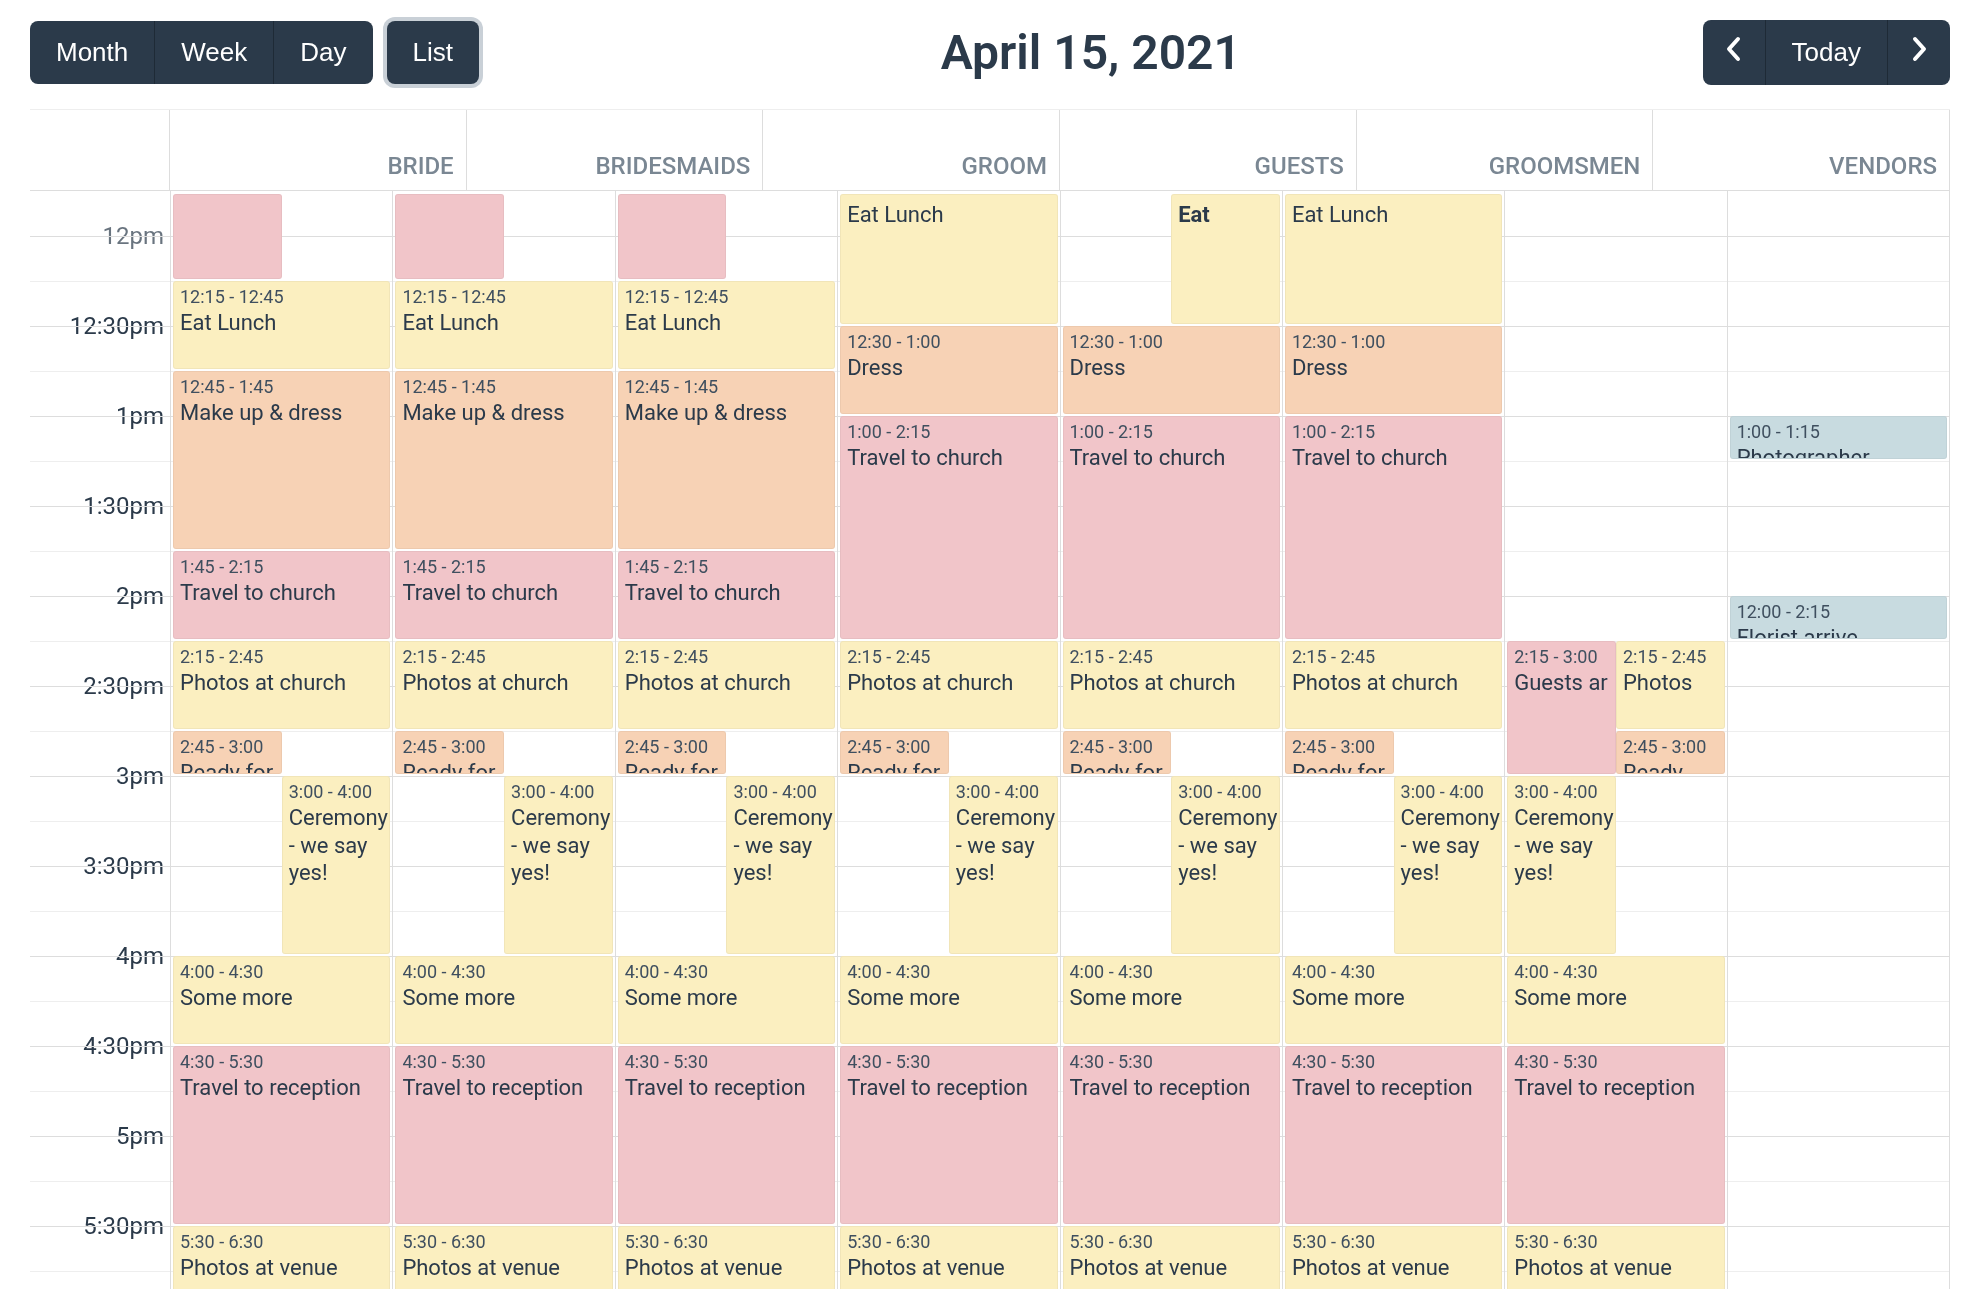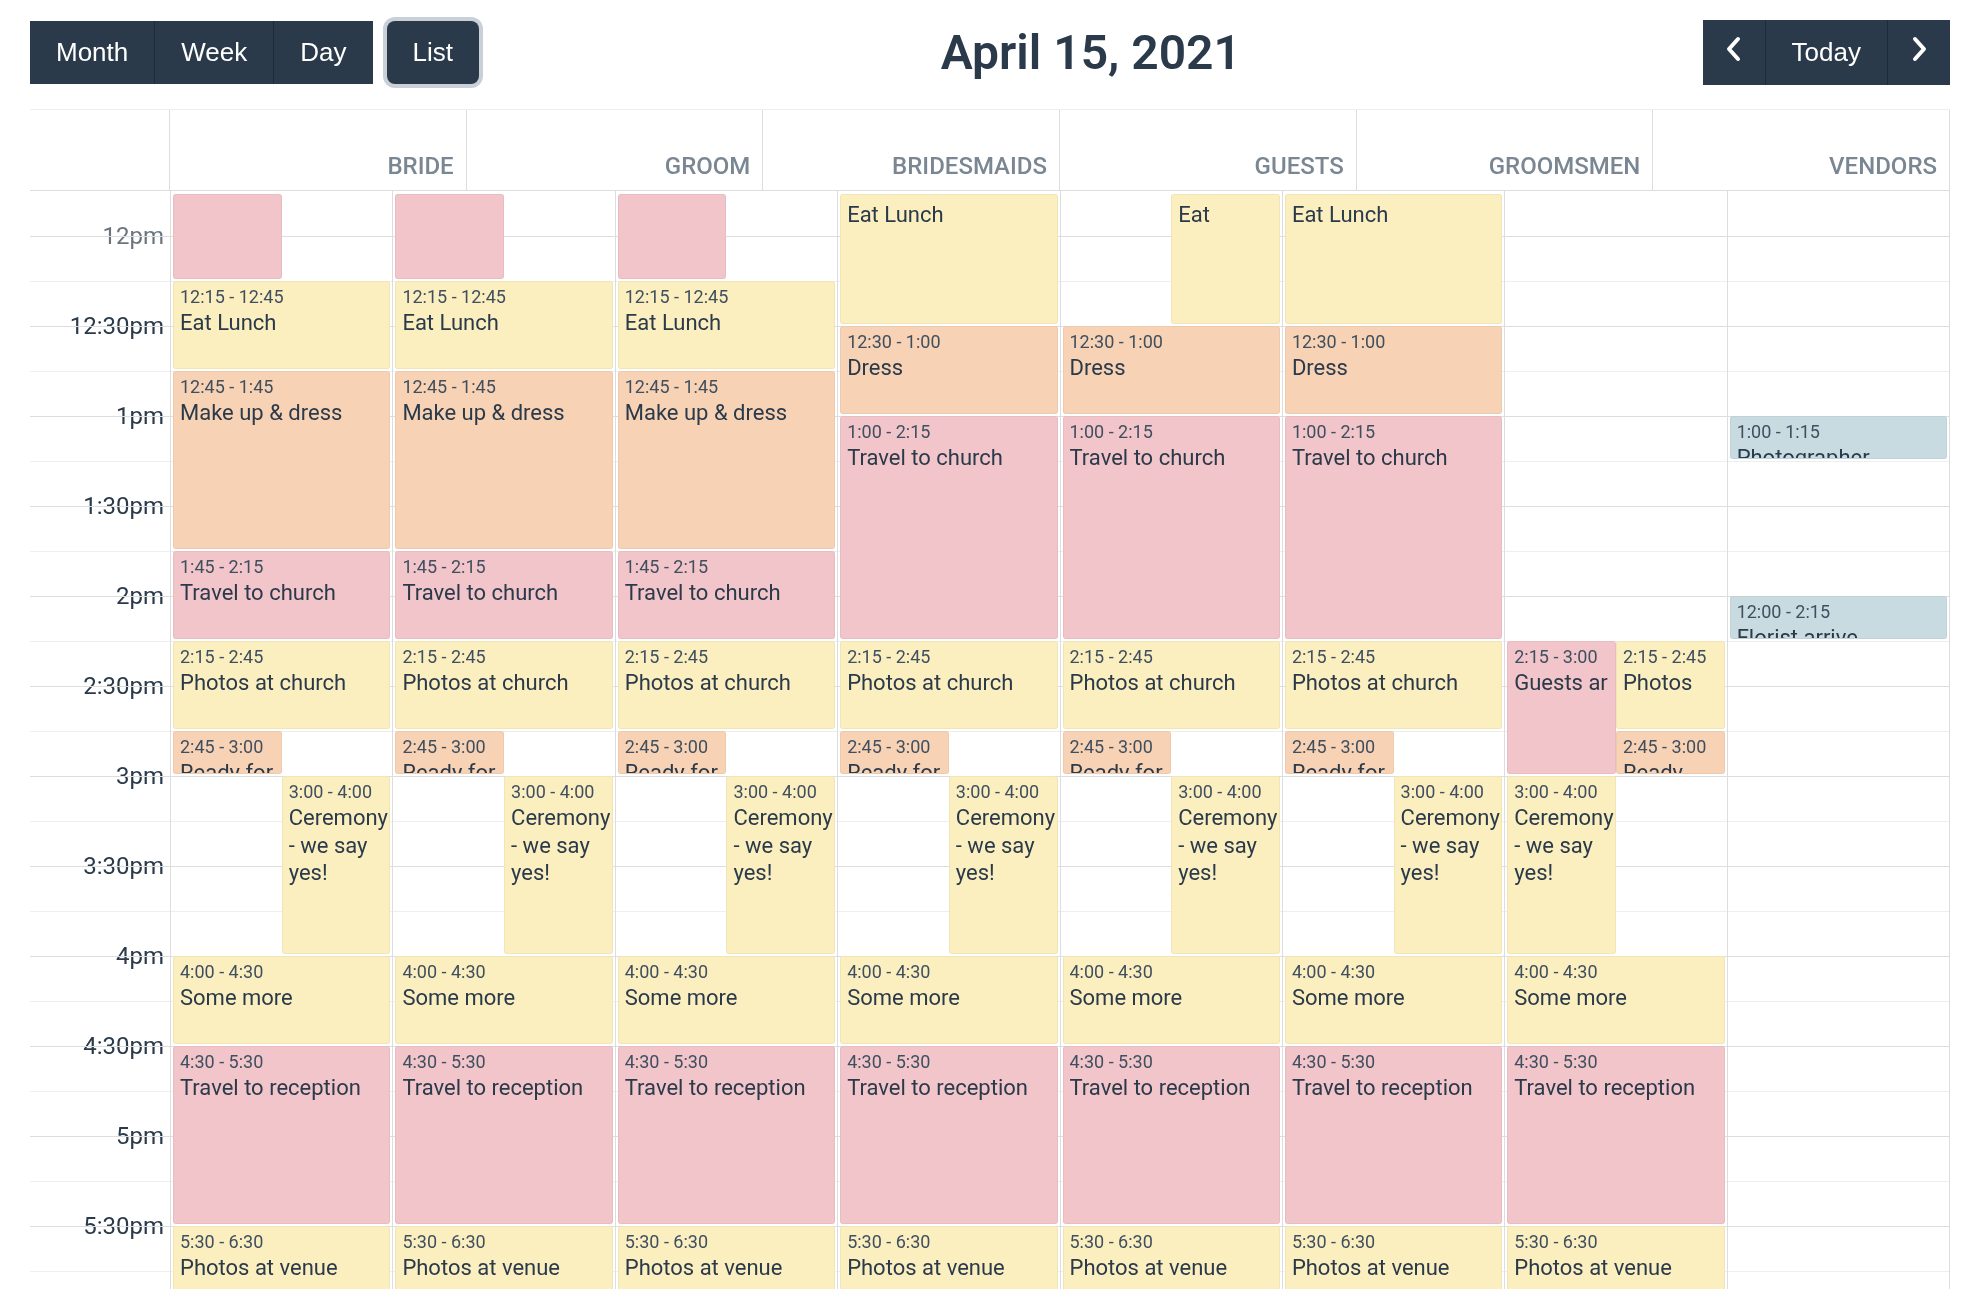--- a/index.html
+++ b/index.html
@@ -9,21 +9,21 @@
     color: #2b3a4a;
     width: 1980px;
     height: 1312px;
     overflow: hidden;
     padding: 20px 30px;
   }
 
   
   .toolbar { display:flex; align-items:center; justify-content:space-between; margin-bottom:24px; }
   .toolbar-left, .toolbar-right { display:flex; gap:4px; }
-  .btn-group { display:flex; border-radius:0; overflow:hidden; }
+  .btn-group { display:flex; border-radius:8px; overflow:hidden; }
   .btn {
     background:#2b3a4a; color:#fff; border:none; padding:16px 26px;
     font-size:26px; font-weight:500; cursor:pointer;
   }
   .btn + .btn { border-left:1px solid #1e2a36; }
   .btn.single { border-radius:8px; margin-left:10px; box-shadow:0 0 0 4px #c9d0d7; }
   .btn-icon { padding:16px 22px; }
   .title { font-size:48px; font-weight:600; color:#2b3a4a; }
 
   
@@ -97,22 +97,22 @@
       </button>
     </div>
   </div>
 </div>
 
 <div class="calendar">
   <div class="colhead">
     <div class="timecol-head"></div>
 
   <div class="resource-head">BRIDE</div>
+      <div class="resource-head">BRIDESMAIDS</div>
       <div class="resource-head">GROOM</div>
-      <div class="resource-head">BRIDESMAIDS</div>
       <div class="resource-head">GUESTS</div>
       <div class="resource-head">GROOMSMEN</div>
       <div class="resource-head">VENDORS</div>
     </div>
   <div class="body">
     <div class="timecol">
         <div class="tlabel cut" style="top: 45px;">12pm</div>
         <div class="tlabel" style="top: 135px;">12:30pm</div>
         <div class="tlabel" style="top: 225px;">1pm</div>
         <div class="tlabel" style="top: 315px;">1:30pm</div>
@@ -418,21 +418,21 @@
           <div class="hline solid" style="top: 675px;"></div>
           <div class="hline" style="top: 720px;"></div>
           <div class="hline solid" style="top: 765px;"></div>
           <div class="hline" style="top: 810px;"></div>
           <div class="hline solid" style="top: 855px;"></div>
           <div class="hline" style="top: 900px;"></div>
           <div class="hline solid" style="top: 945px;"></div>
           <div class="hline" style="top: 990px;"></div>
           <div class="hline solid" style="top: 1035px;"></div>
           <div class="hline" style="top: 1080px;"></div>
-          <div class="event right" style="top: 3px; height: 130px; background: rgb(251, 239, 192);">
+          <div class="event right" style="top: 3px; height: 130px; background: rgb(251, 239, 192); font-weight: bold;">
             <div class="etitle">Eat</div>
           </div>
           <div class="event" style="top: 135px; height: 88px; background: rgb(247, 210, 181);">
             <div class="etime">12:30 - 1:00</div>
             <div class="etitle">Dress</div>
           </div>
           <div class="event" style="top: 225px; height: 223px; background: rgb(241, 197, 201);">
             <div class="etime">1:00 - 2:15</div>
             <div class="etitle">Travel to church</div>
           </div>

